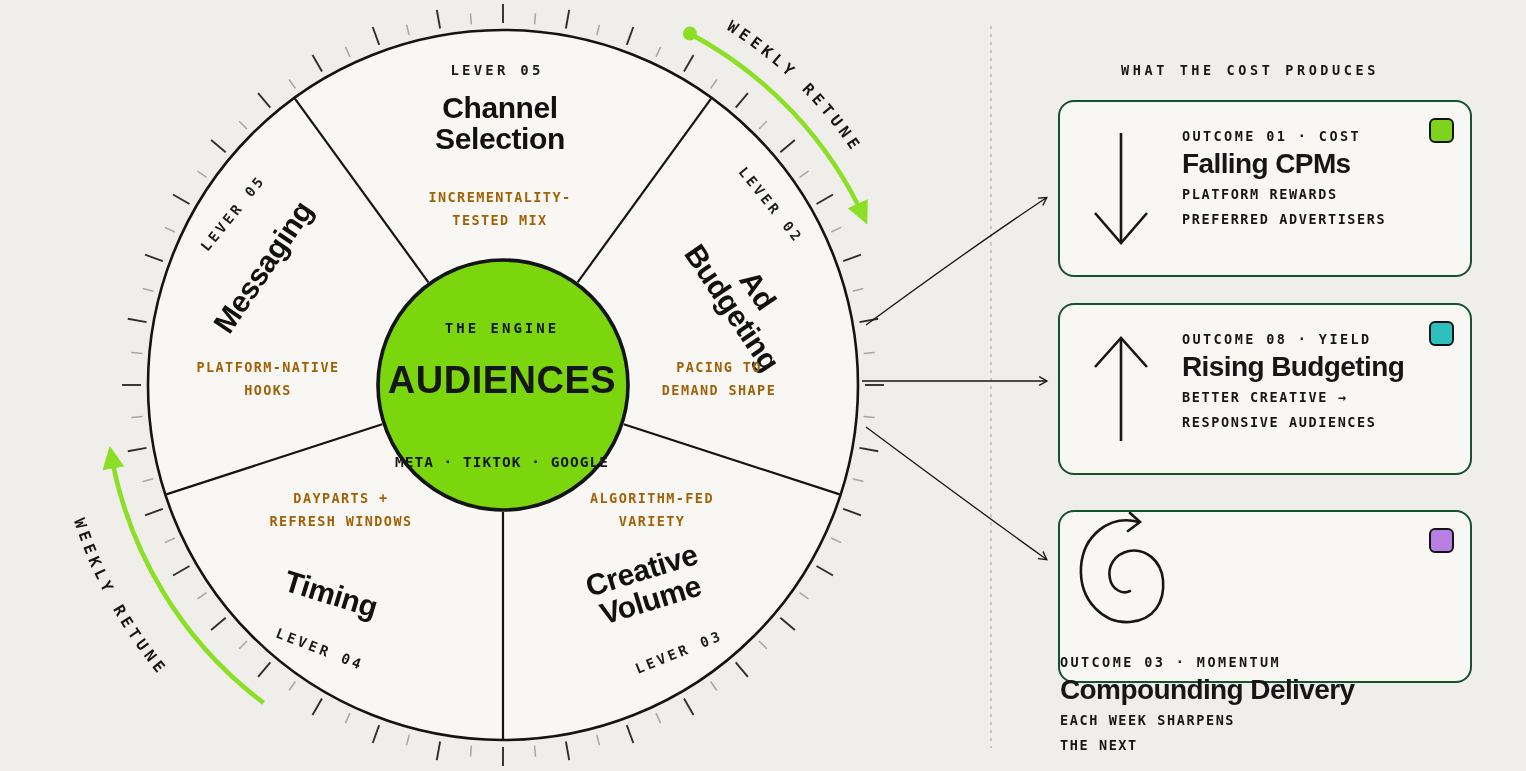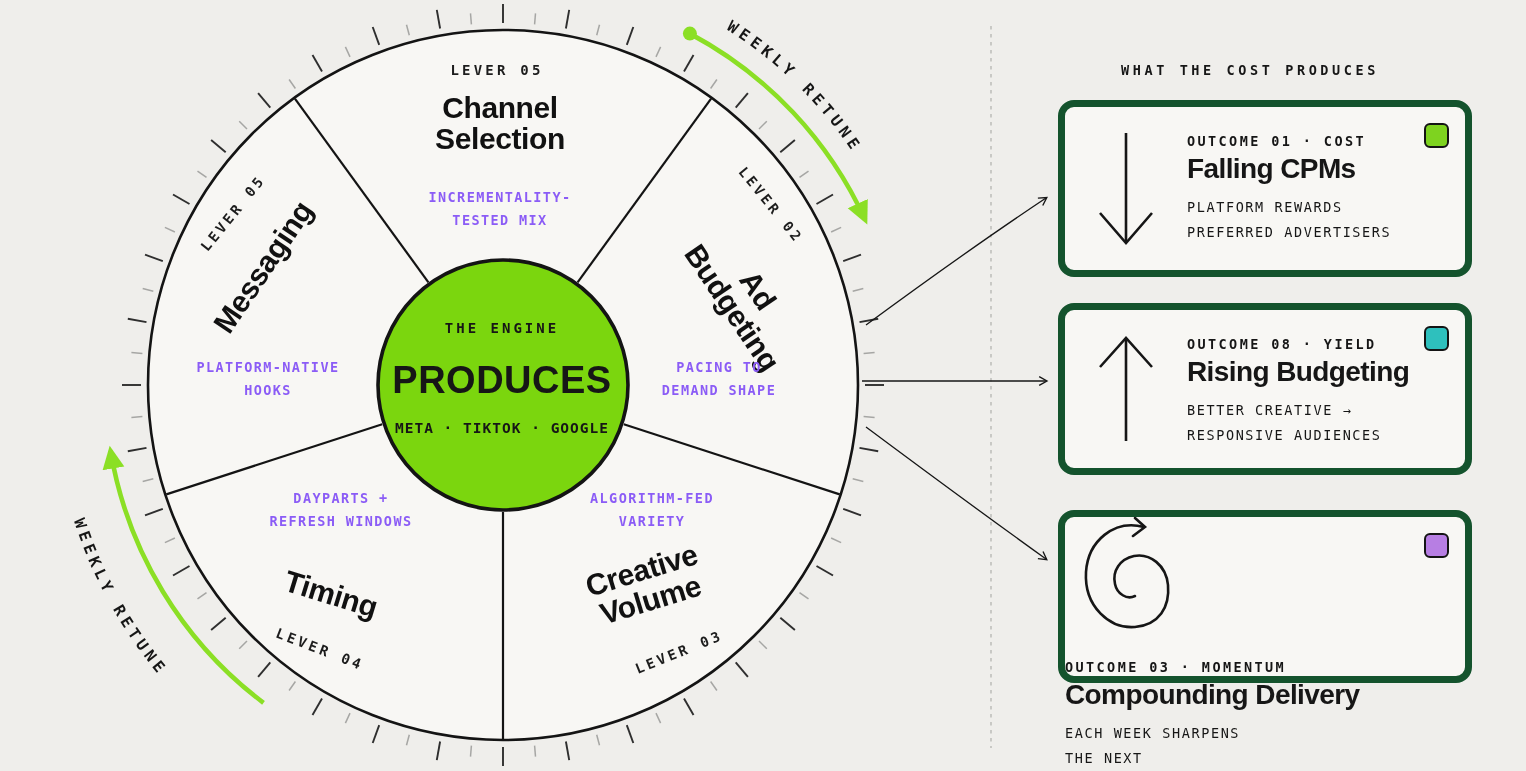--- a/index.html
+++ b/index.html
@@ -6,35 +6,35 @@
   .stage{
     position:relative; width:1526px; height:771px;
     background:#efeeeb; overflow:hidden;
     font-family:"Liberation Sans", sans-serif; color:#161616;
   }
   .layer{position:absolute; left:0; top:0; width:1526px; height:771px;}
   .ov{position:absolute; transform:translate(-50%,-50%); text-align:center; white-space:pre-line;}
   .mono{font-family:"DejaVu Sans Mono", monospace;}
   .lever-id{font-size:14px; letter-spacing:3.2px; font-weight:bold; color:#1d1d1d; white-space:nowrap;}
   .sector-title{font-size:30px; font-weight:bold; letter-spacing:-0.4px; line-height:1.04; color:#111;}
-  .sector-desc{font-size:13.5px; letter-spacing:1.4px; line-height:1.7; font-weight:bold; color:#8b5cf6;}
+  .sector-desc{font-size:13.5px; letter-spacing:1.4px; line-height:1.7; font-weight:bold; color:#a16207;}
   .center-kicker{font-size:14px; letter-spacing:3px; font-weight:bold;}
   .center-title{font-size:38px; font-weight:bold; letter-spacing:0.5px;}
-  .center-sub{font-size:14.5px; letter-spacing:1px; font-weight:bold;}
+  .center-sub{font-size:14.5px; letter-spacing:1px; font-weight:bold;margin-top:34px;}
   .panel-header{font-size:13.5px; letter-spacing:3.6px; font-weight:bold; white-space:nowrap;}
   .card{
     position:absolute; left:1058px; width:414px;
-    background:#f8f7f4; border:7px solid #14532d; border-radius:16px;
+    background:#f8f7f4; border:2px solid #14532d; border-radius:16px;
     box-sizing:border-box; display:flex;
   }
   .card-icon-col{width:122px; display:flex; align-items:center; justify-content:center; flex:none;}
   .card-text-col{flex:1; padding:20px 16px 0 0; text-align:left;}
   .card-kicker{font-size:13.5px; letter-spacing:2.4px; font-weight:bold; margin-top:6px;}
   .card-title{font-size:28px; font-weight:bold; letter-spacing:-0.6px; margin-top:4px; white-space:nowrap;}
-  .card-desc{font-size:13.5px; letter-spacing:1.6px; line-height:1.85; font-weight:normal; margin-top:10px; white-space:pre-line;}
+  .card-desc{font-size:13.5px; letter-spacing:1.6px; line-height:1.85; font-weight:bold; margin-top:2px; white-space:pre-line;}
   .badge{
     position:absolute; top:16px; right:16px; width:21px; height:21px;
     border:2.5px solid #141414; border-radius:6px;
   }
   .curved-label{font-family:"DejaVu Sans Mono", monospace; font-size:15.5px; font-weight:bold; letter-spacing:4.5px; fill:#161616;}
 </style>
 </head>
 <body>
 
 <div class="stage">
@@ -180,21 +180,21 @@
   <div class="ov sector-title" style="left:331px; top:594px; transform:translate(-50%,-50%) rotate(17deg);">Timing</div>
   <div class="ov mono sector-desc" style="left:341px; top:510px;">DAYPARTS +
 REFRESH WINDOWS</div>
 
   <div class="ov mono lever-id" style="left:233px; top:213px; transform:translate(-50%,-50%) rotate(-51deg);">LEVER 05</div>
   <div class="ov sector-title" style="left:263px; top:267px; transform:translate(-50%,-50%) rotate(-56deg);">Messaging</div>
   <div class="ov mono sector-desc" style="left:268px; top:379px;">PLATFORM-NATIVE
 HOOKS</div>
 
   <div class="ov mono center-kicker" style="left:502px; top:328px;">THE ENGINE</div>
-  <div class="ov center-title" style="left:502px; top:380px;">PRODUCES</div>
+  <div class="ov center-title" style="left:502px; top:380px;">AUDIENCES</div>
   <div class="ov mono center-sub" style="left:502px; top:428px;">META · TIKTOK · GOOGLE</div>
 
   <div class="ov mono panel-header" style="left:1250px; top:70px;">WHAT THE COST PRODUCES</div>
 
   <div class="card" style="top:100px; height:177px;">
     <div class="card-icon-col">
       <svg width="62" height="118" viewBox="0 0 62 118">
         <g fill="none" stroke="#161616" stroke-width="2.6">
           <line x1="31" y1="3" x2="31" y2="112"></line>
           <polyline points="5,83 31,113 57,83"></polyline>

